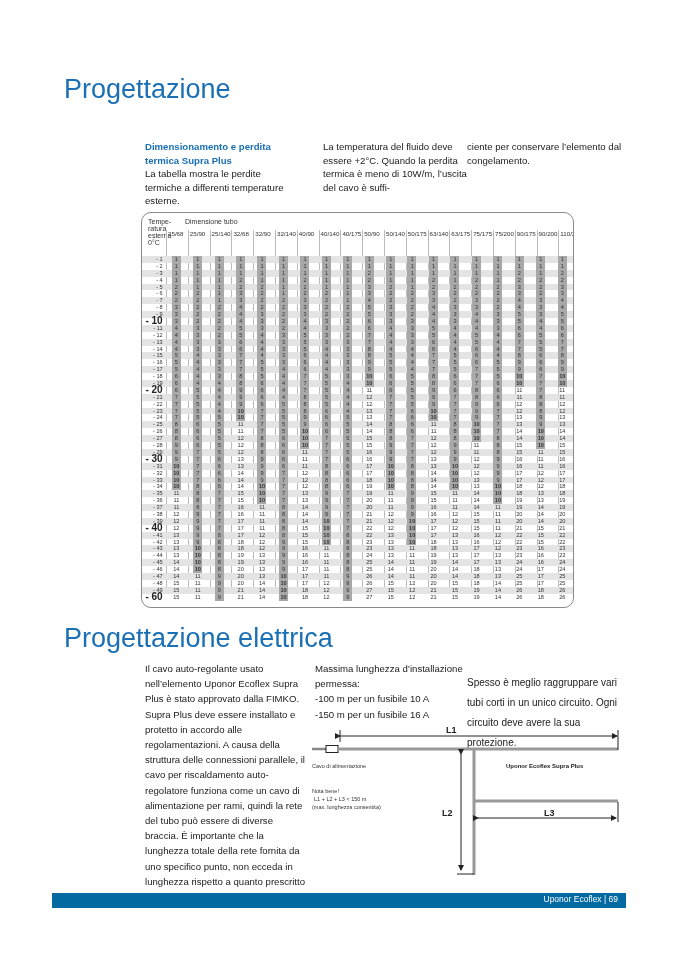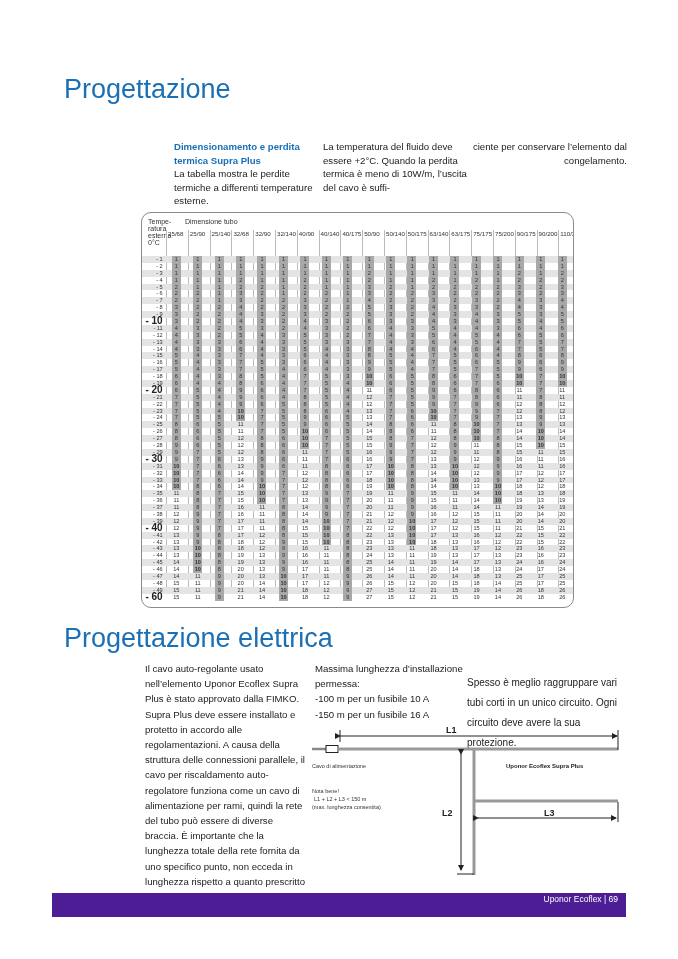--- a/index.html
+++ b/index.html
@@ -2,23 +2,23 @@
 <html><head>
 <meta charset="utf-8">
 <style>
   * { box-sizing: border-box; margin: 0; padding: 0; }
   body { width: 678px; height: 959px; background: #ffffff; font-family: "Liberation Sans", sans-serif; color: #222; position: relative; overflow: hidden; }
   .h1 { position: absolute; color: #1a6fb5; font-weight: normal; font-family: "Liberation Sans", sans-serif; }
   #title1 { left: 64px; top: 74px; font-size: 27px; }
   #title2 { left: 64px; top: 623px; font-size: 27px; text-align: right; }
   .col { position: absolute; font-size: 9.6px; line-height: 13.6px; color: #222; }
   .col .sub { color: #1a6fb5; font-weight: bold; display: block; }
-  #c1 { left: 145px; top: 140px; width: 150px; margin-left: 29px; }
+  #c1 { left: 145px; top: 140px; width: 150px; }
   #c2 { left: 306px; top: 140px; width: 150px; margin-left: 17px; }
-  #c3 { left: 467px; top: 140px; width: 160px; text-align: right; }
+  #c3 { left: 467px; top: 140px; width: 160px; }
 
   #tbl { position: absolute; left: 141px; top: 212px; width: 433px; height: 396px; border: 1.5px solid #8a8a8a; border-radius: 10px; overflow: hidden; background: #fff; }
   #tbl .corner { position: absolute; left: 6px; top: 5px; font-size: 7px; line-height: 7px; color: #333; width: 34px; }
   #tbl .dimlabel { position: absolute; left: 43px; top: 5px; font-size: 7px; color: #333; }
   #tbl .hdrs { position: absolute; left: 24px; top: 17px; display: flex; }
   #tbl .hdr { width: 21.8px; font-size: 6.2px; text-align: left; color: #333; white-space: nowrap; border-left: 0.7px solid #bbb; padding-left: 1px; height: 364px; }
   #tbl .rows { position: absolute; left: 0; top: 43px; width: 100%; }
   .trow { display: flex; height: 6.9px; font-size: 5.6px; line-height: 6.9px; }
   .trow.even { background: #e4e4e4; }
   .trow .t { width: 24px; text-align: right; padding-right: 3px; color: #333; }
@@ -26,21 +26,21 @@
   .trow .v { width: 21.8px; text-align: center; position: relative; color: #333; }
   .trow .v.bar::before { content: ""; position: absolute; left: 6px; width: 9px; top: 0; bottom: 0; background: #a8a8a8; z-index: 0; }
   .trow .v span { position: relative; z-index: 1; }
   .trow .v.ten span { font-weight: bold; }
 
   #c4 { left: 145px; top: 661px; width: 160px; font-size: 9.6px; line-height: 15.2px; }
   #c5 { left: 306px; top: 661px; width: 160px; font-size: 9.6px; line-height: 15.2px; margin-left: 9px; }
   #c6 { left: 467px; top: 673px; width: 160px; font-size: 10px; line-height: 20px; }
 
   #diagram { position: absolute; left: 306px; top: 720px; width: 320px; height: 160px; }
-  #footer { position: absolute; left: 52px; top: 893px; width: 574px; height: 24px; background: #4c1d95; }
+  #footer { position: absolute; left: 52px; top: 893px; width: 574px; height: 15px; background: #0369a1; }
   #footer span { position: absolute; right: 8px; top: 0; font-size: 8.5px; line-height: 13px; color: #fff; }
 </style>
 </head>
 <body>
 
 <div id="title1" class="h1">Progettazione</div>
 
 <div id="c1" class="col">
   <span class="sub">Dimensionamento e perdita termica Supra Plus</span>
   <span>La tabella mostra le perdite termiche a differenti temperature esterne.</span>

